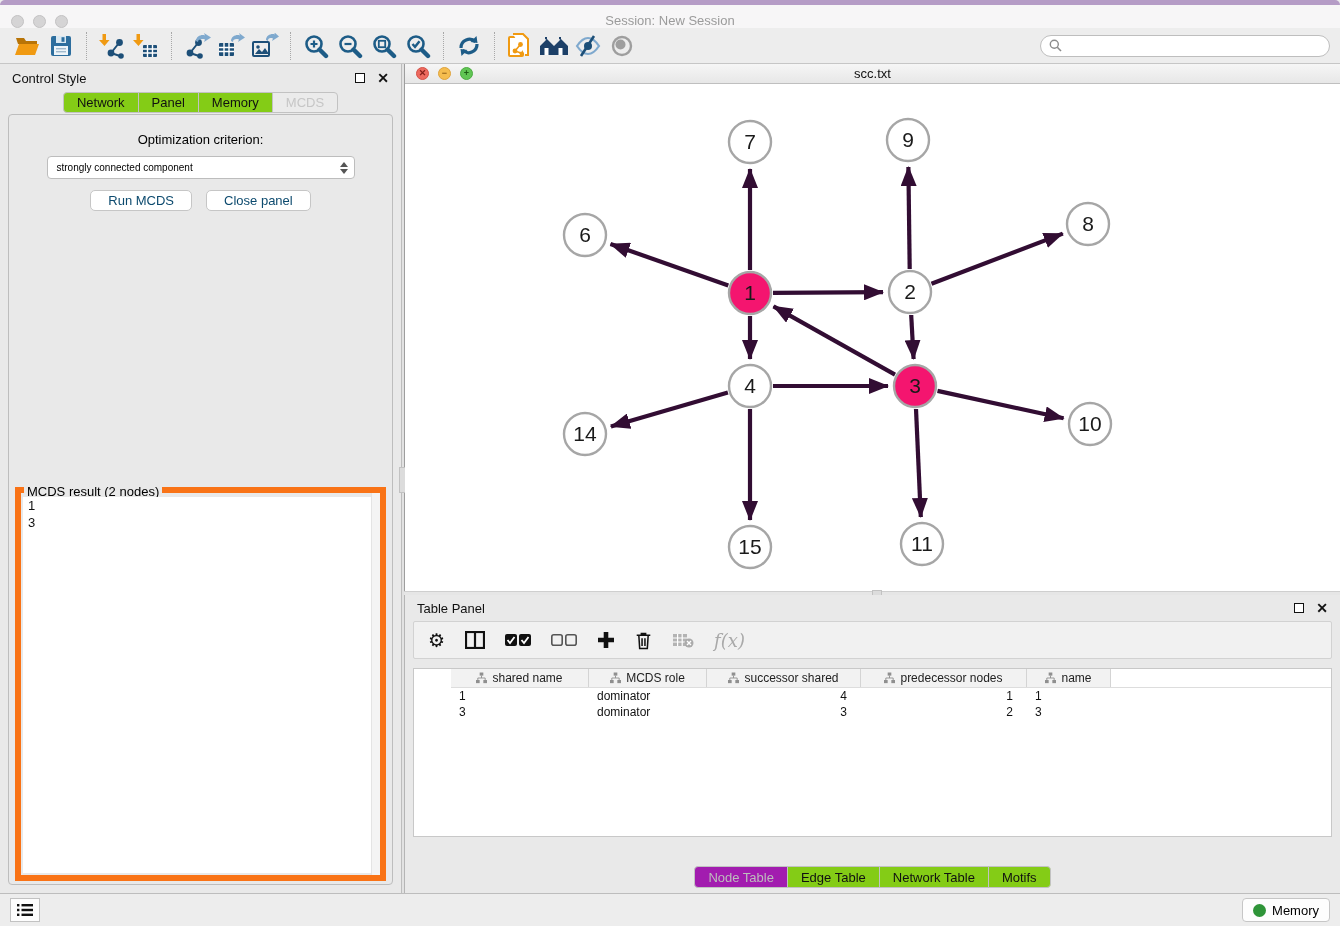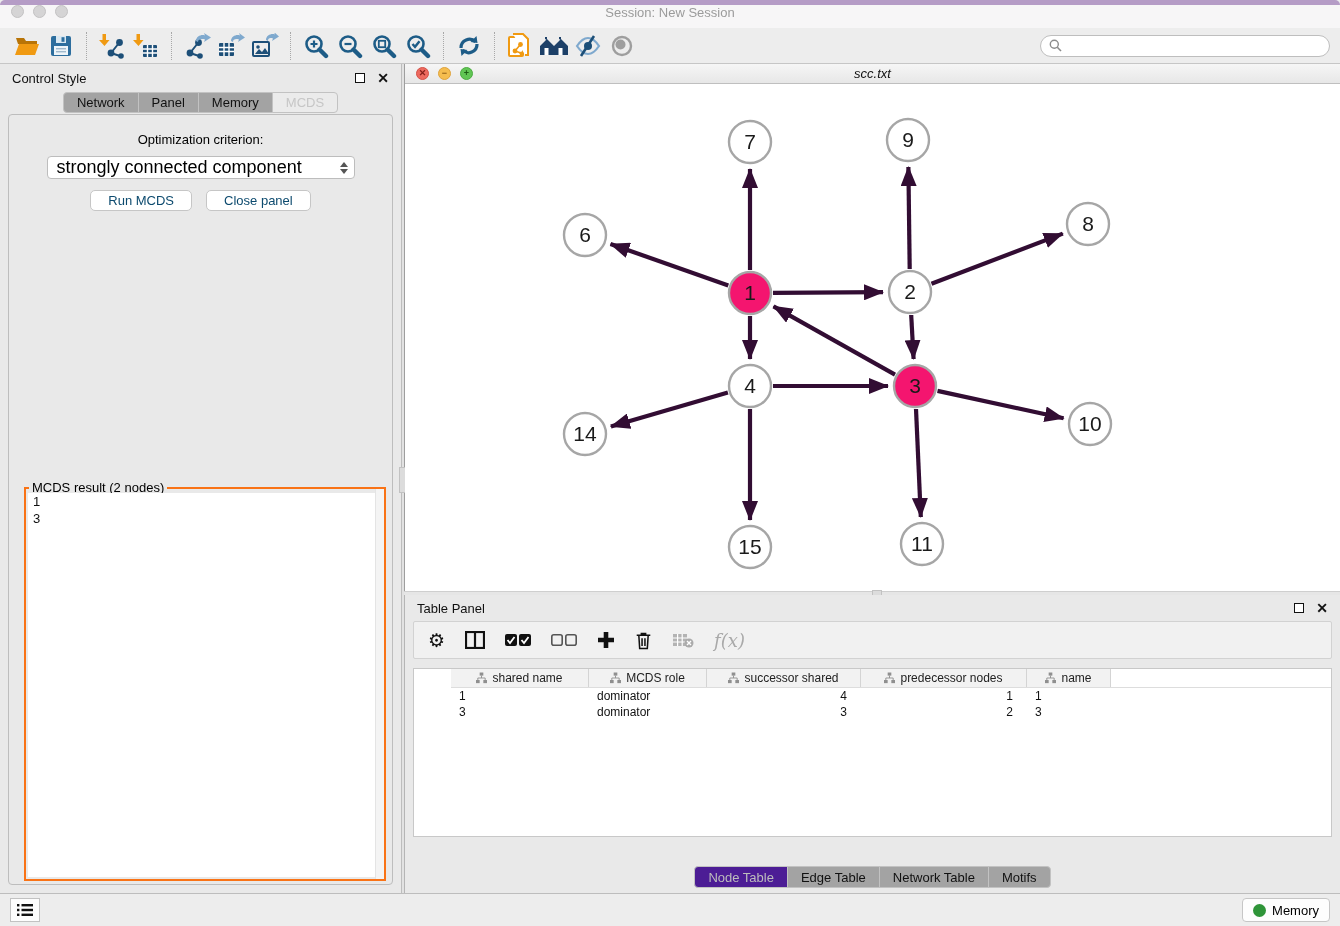--- a/index.html
+++ b/index.html
@@ -2,21 +2,21 @@
 <html><head>
 <meta charset="utf-8">
 <style>
   * { margin:0; padding:0; box-sizing:border-box; }
   html,body { width:1340px; height:926px; overflow:hidden; }
   body { font-family:"Liberation Sans", sans-serif; background:#ECECEC; position:relative; }
   .app { width:1340px; height:926px; position:relative; background:#ECECEC; }
 
   
   .top-strip { height:5px; background:#B59CC6; border-radius:6px 6px 0 0; }
-  .titlebar { height:23px; background:#F7F6F7; display:flex; align-items:flex-start; position:relative; }
+  .titlebar { height:23px; background:#F7F6F7; display:flex; align-items:flex-end; position:relative; }
   .tl-group { display:flex; gap:9px; padding-left:11px; }
   .tl { width:13px; height:13px; border-radius:50%; background:#D5D4D5; border:1px solid #C3C2C3;
         display:flex; align-items:center; justify-content:center; font-size:9px; font-weight:bold; line-height:1; }
   .tl.red   { background:#ED6A5F; border-color:#D55147; color:#85201A; }
   .tl.yel   { background:#F5BD4F; border-color:#DFA33C; color:#8F5F16; }
   .tl.grn   { background:#61C554; border-color:#4BAD40; color:#1D5F14; }
   .win-title { position:absolute; left:0; right:0; text-align:center; font-size:13px; color:#9B9B9B; }
 
   .toolbar { height:36px; background:#EDEDED; border-bottom:1px solid #C6C6C6; display:flex; align-items:center; padding:0 10px; }
   .tb-btn { width:34px; height:30px; display:flex; align-items:center; justify-content:center; }
@@ -31,52 +31,52 @@
 
   
   .control-panel { width:402px; background:#E9E9E9; display:flex; flex-direction:column; }
   .cp-header { height:28px; display:flex; align-items:center; padding:0 12px; }
   .panel-title { font-size:13px; color:#111; }
   .panel-win-btns { margin-left:auto; display:flex; align-items:center; gap:12px; }
   .float-ico { width:10px; height:10px; border:1.6px solid #111; display:inline-block; background:#fff; }
   .close-ico { font-size:14px; font-weight:bold; color:#111; line-height:10px; }
 
   .tabs-row { display:flex; justify-content:center; height:21px; }
-  .tab { background:#a3a3a3; border:1px solid #C2C2C2; margin-left:-1px; padding:1px 13px; font-size:13px;
+  .tab { background:#84cc16; border:1px solid #C2C2C2; margin-left:-1px; padding:1px 13px; font-size:13px;
          display:flex; align-items:center; color:#111; }
   .tab:first-child { border-radius:4px 0 0 4px; margin-left:0; }
   .tab:last-child { border-radius:0 4px 4px 0; }
   .tab.selected { background:#EBEBEB; color:#C6C6C6; }
 
   .cp-body { flex:1; margin:1px 8px 8px 8px; border:1px solid #BDBDBD; border-radius:4px; background:#E9E9E9; position:relative; }
   .opt-label { text-align:center; font-size:13px; margin-top:17px; }
   .criterion-select { width:308px; height:23px; margin:9px auto 0 auto; background:#fff; border:1px solid #BDBDBD;
-                      border-radius:4px; display:flex; align-items:center; padding:0 4px 0 9px; font-size:18px; }
+                      border-radius:4px; display:flex; align-items:center; padding:0 4px 0 9px; font-size:10px; }
   .stepper { margin-left:auto; display:flex; flex-direction:column; gap:2px; padding-right:2px; }
   .stepper i { width:0; height:0; border-left:4px solid transparent; border-right:4px solid transparent; display:block; }
   .stepper .up { border-bottom:5px solid #555; }
   .stepper .dn { border-top:5px solid #555; }
   .btn-row { display:flex; justify-content:center; gap:14px; margin-top:11px; }
   .mac-btn { background:#fff; border:1px solid #C6C6C6; border-radius:5px; padding:2px 17px; font-size:13px; color:#0c4a6e; }
 
-  .result-group { position:absolute; left:6px; right:6px; top:372px; bottom:3px; border:2px solid #f97316;margin-left:9px; }
+  .result-group { position:absolute; left:6px; right:6px; top:372px; bottom:3px; border:6px solid #f97316; }
   .result-legend { position:absolute; top:-9px; left:3px; background:#E9E9E9; font-size:13px; padding:0 3px; }
   .result-box { position:absolute; left:2px; right:2px; top:4px; bottom:2px; background:#fff; overflow:hidden; }
   .result-line { font-size:13px; line-height:17px; padding-left:5px; color:#111; }
   .scroll-track { position:absolute; right:0; top:0; bottom:0; width:9px; background:#F4F4F4; border-left:1px solid #E4E4E4; }
 
   .v-splitter { width:3px; background:#E2E2E2; border-left:1px solid #BDBDBD; position:relative; }
   .v-handle { position:absolute; top:403px; left:-3px; width:7px; height:26px; background:#DCDCDC; border:1px solid #C2C2C2; }
 
   
   .right-col { flex:1; display:flex; flex-direction:column; }
   .network-window { height:527px; background:#fff; border-left:1px solid #9E9E9E; display:flex; flex-direction:column; }
   .nw-titlebar { height:24px; background:linear-gradient(#F6F6F6,#E7E7E7); border-bottom:1px solid #BFBFBF;
                  display:flex; align-items:center; position:relative; }
-  .nw-title { position:absolute; left:0; right:0; text-align:center; font-size:13px; color:#111;font-style:italic; }
+  .nw-title { position:absolute; left:0; right:0; text-align:center; font-size:13px; color:#111; }
   .nw-canvas { flex:1; background:#fff; position:relative; }
 
   .h-splitter { height:4px; background:#E6E6E6; border-top:1px solid #CFCFCF; position:relative; }
   .h-handle { position:absolute; left:50%; top:-2px; width:10px; height:7px; background:#DCDCDC; border:1px solid #C2C2C2; }
 
   .table-panel { flex:1; background:#E9E9E9; border-left:1px solid #B5B5B5; position:relative; padding:0 8px; }
   .tp-header { height:26px; display:flex; align-items:center; padding:0 4px;justify-content:space-between; }
   .tp-toolbar { height:38px; background:#F1F1F1; border:1px solid #D2D2D2; border-radius:2px;
                 display:flex; align-items:center; gap:20px; padding:0 14px; }
   .tp-ico { display:flex; align-items:center; justify-content:center; }
@@ -84,21 +84,21 @@
   .gear-glyph { font-family:"DejaVu Sans", sans-serif; font-size:19px; color:#111; line-height:1; }
 
   .tp-table { margin-top:9px; background:#fff; border:1px solid #C8C8C8; height:169px; overflow:hidden;padding-left:37px; }
   .thead { display:flex; height:19px; border-bottom:1px solid #DDD; background:#fff; }
   .th { background:#F2F2F2; border-right:1px solid #D4D4D4; display:flex; align-items:center; justify-content:center;
         gap:5px; font-size:12px; color:#222; }
   .trow { display:flex; height:16px; align-items:center; }
   .td { font-size:12px; color:#111; overflow:hidden; white-space:nowrap; }
 
   .tp-tabs { position:absolute; bottom:5px; left:0; right:0; display:flex; justify-content:center; height:22px; }
-  .tp-tabs .tab.selected { background:#4c1d95; color:#BDBDBD; }
+  .tp-tabs .tab.selected { background:#a21caf; color:#BDBDBD; }
 
   
   .statusbar { position:absolute; bottom:0; left:0; right:0; height:33px; background:#EDEDED; border-top:1px solid #BDBDBD;
                display:flex; align-items:center; padding:0 10px; }
   .list-btn { width:30px; height:24px; background:#FDFDFD; border:1px solid #C2C2C2; display:flex; align-items:center; justify-content:center; }
   .memory-btn { margin-left:auto; height:24px; background:#FDFDFD; border:1px solid #C6C6C6; border-radius:4px;
                 display:flex; align-items:center; gap:6px; padding:0 10px; font-size:13px; }
   .mem-dot { width:13px; height:13px; border-radius:50%; background:#2E9438; display:inline-block; }
 </style>
 </head>

